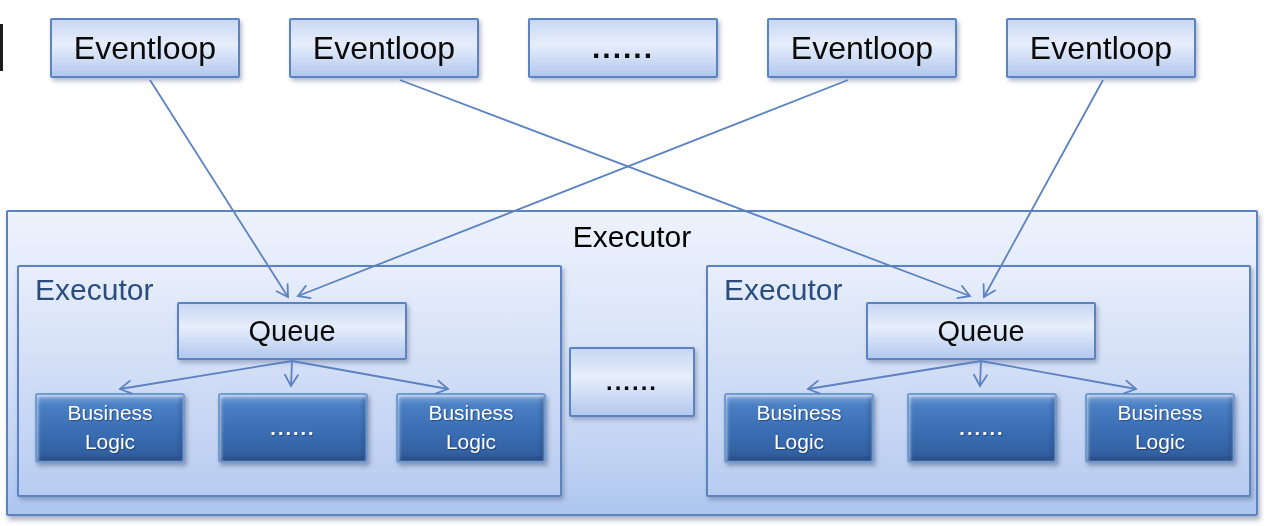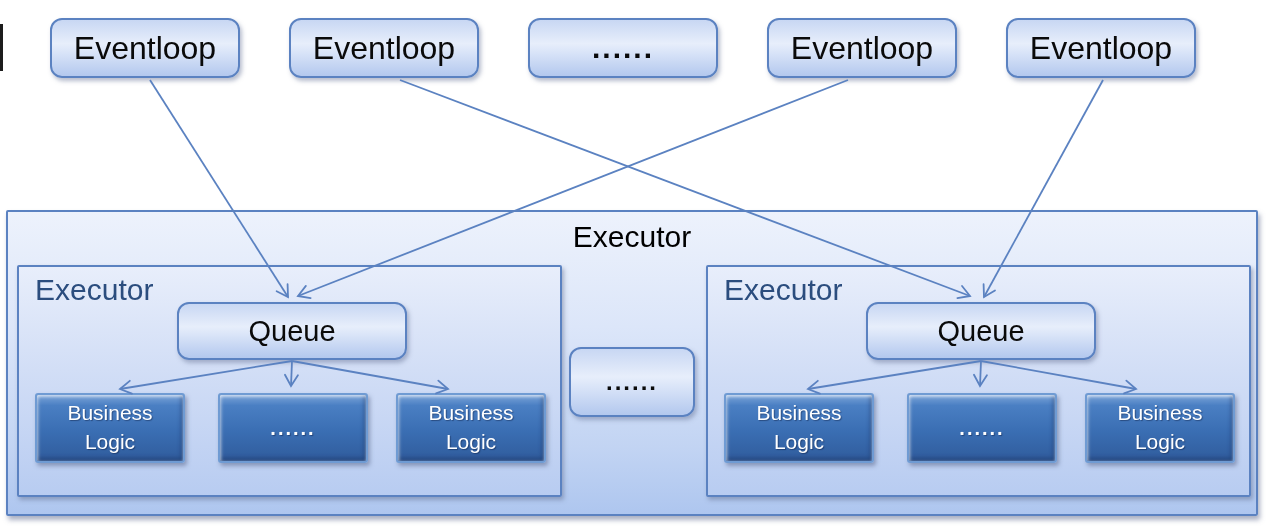--- a/index.html
+++ b/index.html
@@ -3,21 +3,21 @@
 <meta charset="utf-8">
 <style>
   html,body{margin:0;padding:0;background:#ffffff;}
   .canvas{
     position:relative;width:1267px;height:526px;background:#ffffff;overflow:hidden;
     font-family:"Liberation Sans", sans-serif;
   }
   
   .box-light{
     position:absolute;
-    border:2px solid #5b82c1;border-radius:12px;
+    border:2px solid #5b82c1;border-radius:2px;
     background:linear-gradient(180deg,#c8d7f3 0%,#e7eefb 42%,#d9e4f8 58%,#b3c8ee 100%);
     box-shadow:2px 3px 4px rgba(110,122,155,0.5);
     display:flex;align-items:center;justify-content:center;
     box-sizing:border-box;
   }
   .el-label{font-size:32px;color:#0a0a0a;letter-spacing:0px;}
   .el-dots{font-size:30px;font-weight:700;color:#0a0a0a;letter-spacing:2px;line-height:0.6;}
   
   .panel-outer{
     position:absolute;left:6px;top:210px;width:1252px;height:306px;

